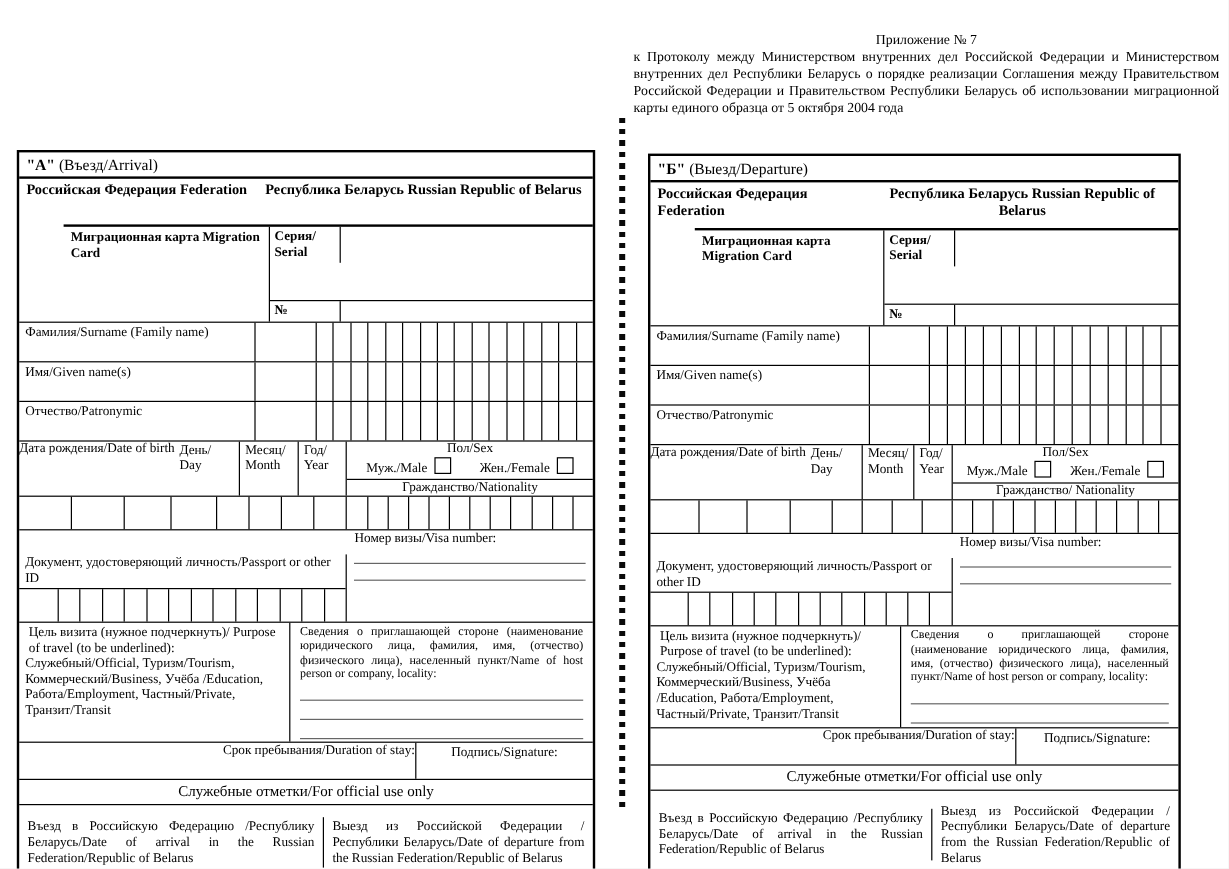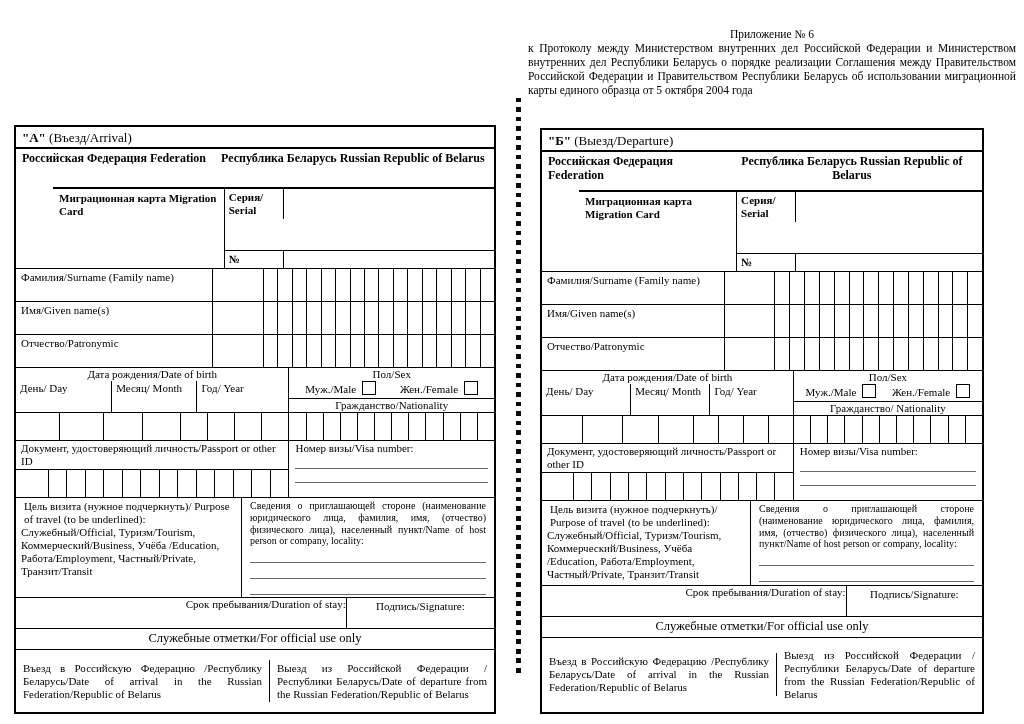--- a/index.html
+++ b/index.html
@@ -43,21 +43,21 @@
   .slabel { width:50px; padding:2px 4px; font-weight:bold; border-right:1.5px solid #000; }
   .svalue { flex:1; }
 
   .name-row { display:flex; min-height:32px;gap:36px; }
   .name-label { width:39%; padding:2px 5px; border-right:1.2px solid #000; }
   .cells { flex:1; display:flex; }
   .cell { flex:1; border-right:1px solid #000; }
   .cell:last-child { border-right:none; }
 
   .dob-row { display:flex; }
-  .dob-left { width:57%; border-right:1.5px solid #000; display:flex; flex-direction:column; }
+  .dob-left { width:57%; border-right:1.5px solid #000; display:flex; flex-direction:row; }
   .dob-title { text-align:center; }
   .dob-cols { flex:1; display:flex; }
   .dob-col { padding:1px 4px; min-height:26px; }
   .col-day { width:32%; }
   .col-month { width:28%; border-left:1px solid #000; }
   .col-year { flex:1; border-left:1px solid #000; }
   .dob-right { flex:1; display:flex; flex-direction:column; }
   .sex-title { text-align:center; }
   .sex-row { display:flex; justify-content:space-around; align-items:center; padding:0 4px 2px; flex:1; }
   .sex-opt { white-space:nowrap; }
@@ -65,21 +65,21 @@
   .nat-title { border-top:1.2px solid #000; text-align:center; }
 
   .dob-cells-row { display:flex; min-height:27px; }
   .dob-cells-left { width:57%; border-right:1.5px solid #000; display:flex; }
   .g-day { width:32%; display:flex; }
   .g-month { width:28%; display:flex; border-left:1px solid #000; }
   .g-year { flex:1; display:flex; border-left:1px solid #000; }
   .dob-cells-right { flex:1; display:flex; }
 
   .doc-row { display:flex; }
-  .doc-left { width:57%; border-right:1.5px solid #000; display:flex; flex-direction:column; }
+  .doc-left { width:57%; border-right:1.5px solid #000; display:flex; flex-direction:column;margin-top:20px; }
   .doc-label { padding:1px 5px; flex:1; min-height:21px; }
   .doc-cells { display:flex; min-height:27px; border-top:1px solid #000; }
   .doc-cells .cell:first-child { flex:1.8; }
   .doc-right { flex:1; padding:1px 6px 3px; }
   .fline { border-bottom:1.2px solid #666; height:13px; }
 
   .purpose-row { display:flex; min-height:84px; }
   .purpose-left { width:45%; border-right:1.2px solid #000; padding:2px 5px; }
   .purpose-title { padding-left:3px; }
   .purpose-right { flex:1; padding:2px 8px; }
@@ -99,21 +99,21 @@
   .bottom-row { display:flex; min-height:62px;align-items:center; }
   .bottom-left { width:50%; border-right:1.2px solid #000; padding:2px 7px; text-align:justify; }
   .bottom-right { flex:1; padding:2px 7px; text-align:justify; }
   .card-b .bottom-row { min-height:74px; }
 </style>
 </head>
 <body>
 
 <div class="page">
   <div class="annex">
-    <div class="annex-title">Приложение № 6</div>
+    <div class="annex-title">Приложение № 7</div>
     <div class="annex-body">к Протоколу между Министерством внутренних дел Российской Федерации и Министерством внутренних дел Республики Беларусь о порядке реализации Соглашения между Правительством Российской Федерации и Правительством Республики Беларусь об использовании миграционной карты единого образца от 5 октября 2004 года</div>
   </div>
 
   <div class="tear"></div>
   <div class="tear-label">Линия разрыва</div>
 
   <div class="card card-a">
   <div class="title-row"><span class="letter">"А"</span><span> (Въезд/Arrival)</span></div>
 
   <div class="country-row brow">

